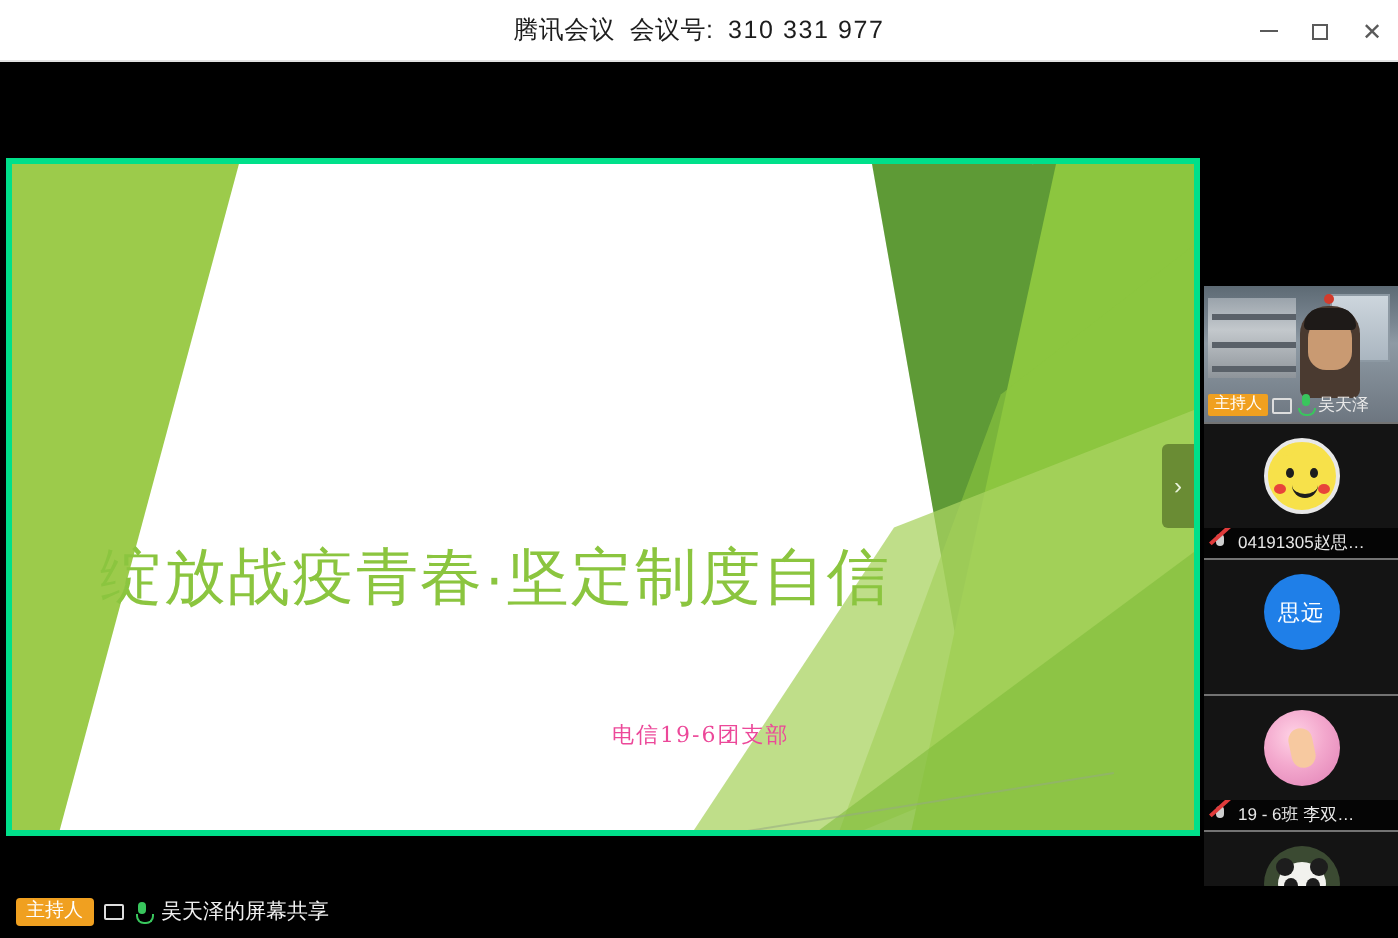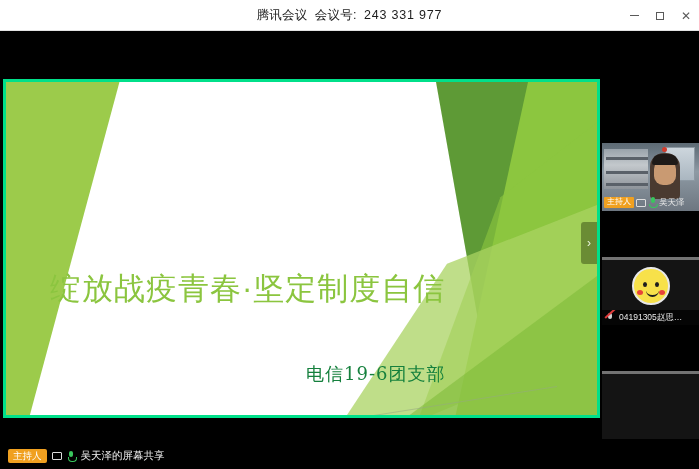--- a/index.html
+++ b/index.html
@@ -104,21 +104,21 @@
     transform: rotate(66deg); transform-origin: right top;
   }
 
   .slide-title {
     position: absolute; left: 44px; top: 186px;
     font-size: 31px; color: #8bc53f; white-space: nowrap;
     letter-spacing: 1px; font-weight: 400;
   }
   .slide-sub {
     position: absolute; left: 300px; top: 276px;
-    font-size: 18px; color: #15803d; line-height: 1.75;
+    font-size: 11px; color: #ec4899; line-height: 1.75;
     font-family: "DejaVu Serif", "Liberation Serif", serif;
     letter-spacing: 1px;
   }
   .slide-sub .line2 { display: block; padding-left: 30px; }
 
   
   .collapse-btn {
     position: absolute; right: 0px; top: 140px;
     width: 16px; height: 42px;
     background: rgba(60, 84, 24, .55);
@@ -129,21 +129,21 @@
 
   
   .people {
     position: absolute; left: 602px; top: 112px; width: 97px; height: 272px;
     background: #000;
   }
   .tile {
     position: relative; width: 97px; height: 68px;
     background: #141414; overflow: hidden;
   }
-  .tile + .tile { border-top: 3px solid #737373; margin-top: 46px; }
+  .tile + .tile { border-top: 1px solid #737373; }
   .tile-label {
     position: absolute; left: 0; bottom: 0; width: 100%;
     height: 15px; display: flex; align-items: center; gap: 3px;
     padding: 0 3px; background: rgba(0,0,0,.72);
     font-size: 8.5px; color: #e8e8e8; white-space: nowrap; overflow: hidden;
   }
   .host-label { background: transparent; bottom: 1px; gap: 2px; padding: 0 2px; }
   .badge-host {
     background: #f0a020; color: #ffffff; font-size: 8px;
     padding: 1px 3px 2px; border-radius: 1px; line-height: 1;
@@ -279,21 +279,21 @@
 <body>
 
 <div id="app">
 
   <div class="top-accent"></div>
 
   <div class="titlebar">
     <div class="titlebar-title">
       <span>腾讯会议</span>
       &nbsp;<span>会议号:</span>
-      &nbsp;<span class="num">243 331 977</span>
+      &nbsp;<span class="num">310 331 977</span>
     </div>
     <div class="win-controls">
       <div class="win-btn">
           <i class="glyph-min"></i>
         </div>
       <div class="win-btn">
           <i class="glyph-max"></i>
         </div>
       <div class="win-btn close">
           <span class="glyph-close">✕</span>
@@ -356,25 +356,30 @@
             <span class="cheek r"></span>
           <span class="mouth"></span>
         </div>
         <div class="tile-label">
           <span class="mic-off"></span>
           <span class="name-text">04191305赵思…</span>
         </div>
       </div>
 
       <div class="tile">
+        <div class="avatar av-blue">思远</div>
       </div>
 
       <div class="tile">
         <div class="avatar av-pink">
           <span class="fig"></span>
+        </div>
+        <div class="tile-label">
+          <span class="mic-off"></span>
+          <span class="name-text">19 - 6班 李双…</span>
         </div>
       </div>
 
       <div class="tile tile-cut">
         <div class="avatar av-panda">
           <span class="pface">
             <span class="pear l"></span>
               <span class="pear r"></span>
             <span class="peye l"></span>
               <span class="peye r"></span>

